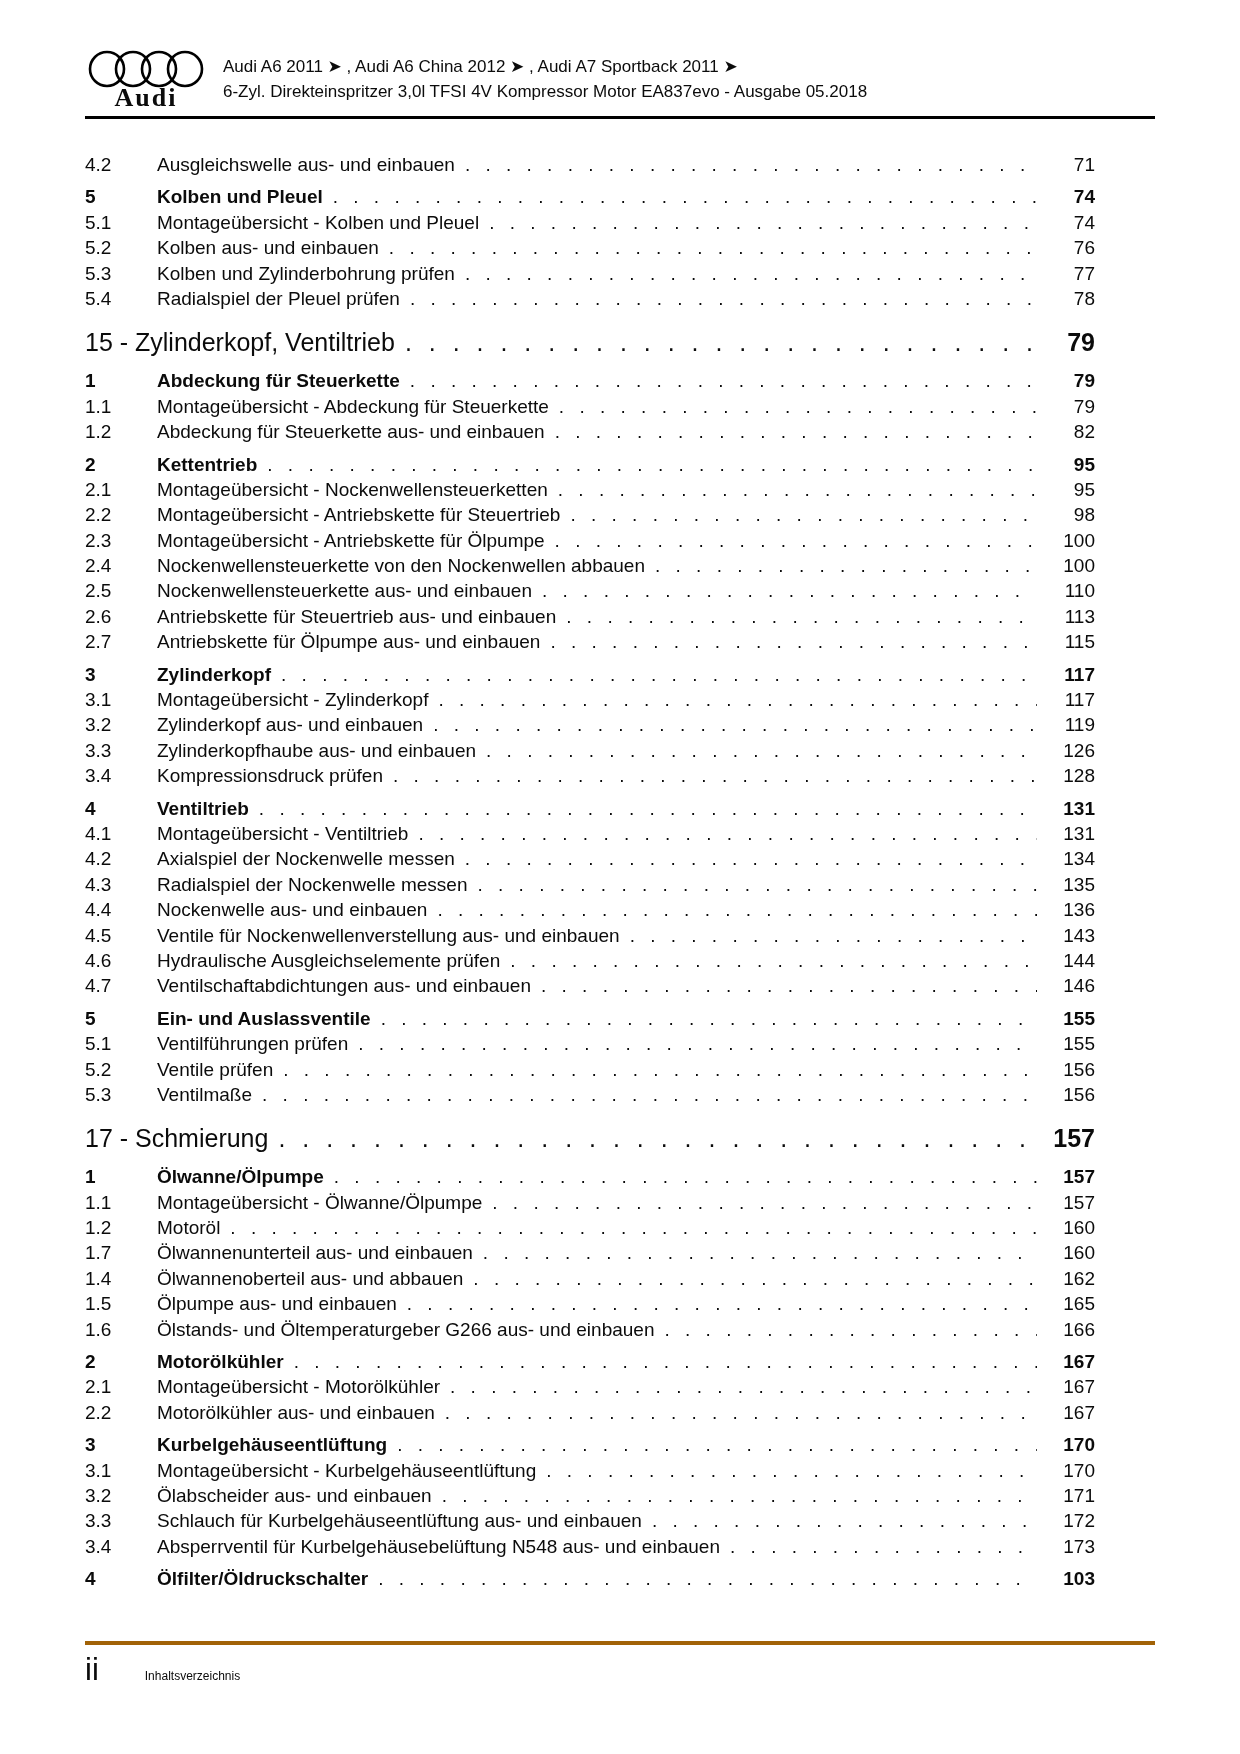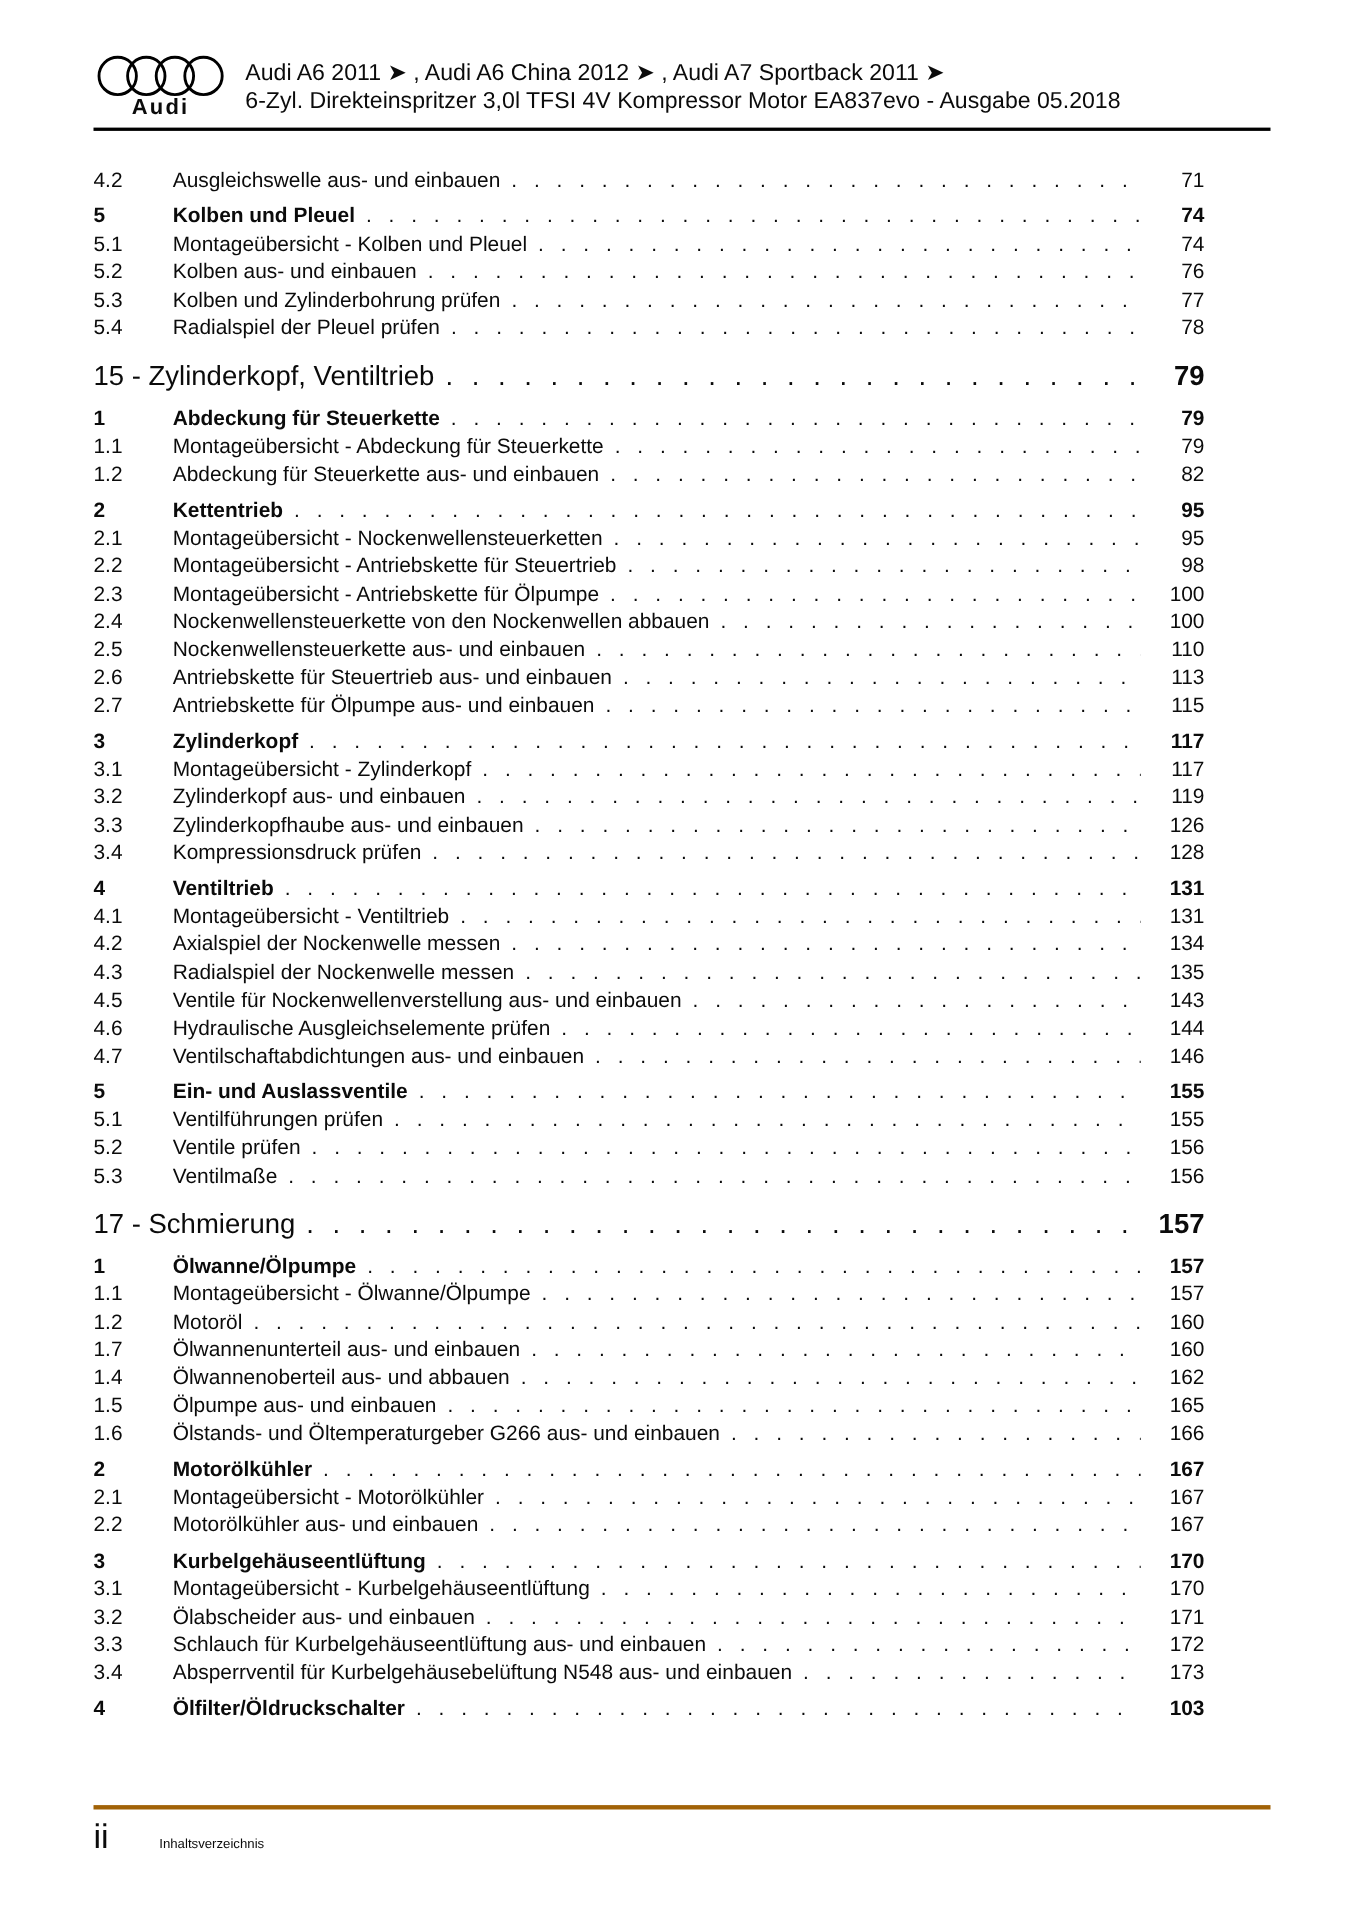--- a/index.html
+++ b/index.html
@@ -15,25 +15,25 @@
   
   .header{
     position:absolute;left:85px;right:85px;top:48px;
     display:flex;align-items:flex-start;
     border-bottom:3px solid #000;
     padding-bottom:8px;
   }
   .logo{width:122px;flex:0 0 auto;text-align:center;}
   .logo svg{display:block;margin:0 auto;}
   .brand{
-    display:block;font-weight:700;font-size:20px;line-height:20px;
-    letter-spacing:2px;margin-top:-2px;
+    display:block;font-weight:700;font-size:26px;line-height:20px;
+    letter-spacing:2px;margin-top:-2px;font-family:Liberation Serif, serif;
   }
   .header-text{margin-left:16px;padding-top:6px;}
-  .header-line{font-size:21px;line-height:25px;white-space:nowrap;}
+  .header-line{font-size:17px;line-height:25px;white-space:nowrap;}
 
   
   .toc{
     position:absolute;left:85px;right:85px;top:152px;
     padding-right:60px;
   }
   .row{
     display:flex;align-items:baseline;
     height:25.4px;line-height:25px;font-size:19px;
     white-space:nowrap;
@@ -242,20 +242,26 @@
         <span class="dots"></span>
         <span class="pagenum">134</span>
       </div>
       <div class="row sub">
         <span class="num">4.3</span>
         <span class="title">Radialspiel der Nockenwelle messen</span>
         <span class="dots"></span>
         <span class="pagenum">135</span>
       </div>
       <div class="row sub">
+        <span class="num">4.4</span>
+        <span class="title">Nockenwelle aus- und einbauen</span>
+        <span class="dots"></span>
+        <span class="pagenum">136</span>
+      </div>
+      <div class="row sub">
         <span class="num">4.5</span>
         <span class="title">Ventile für Nockenwellenverstellung aus- und einbauen</span>
         <span class="dots"></span>
         <span class="pagenum">143</span>
       </div>
       <div class="row sub">
         <span class="num">4.6</span>
         <span class="title">Hydraulische Ausgleichselemente prüfen</span>
         <span class="dots"></span>
         <span class="pagenum">144</span>

